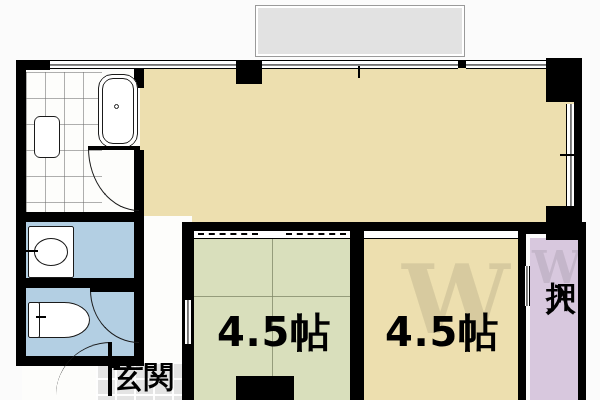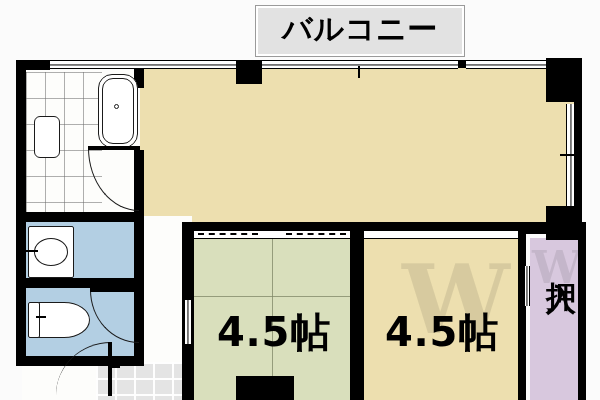--- a/index.html
+++ b/index.html
@@ -136,21 +136,20 @@
   }
 </style>
 </head>
 <body>
 
 <div id="plan">
 
   <div class="abs speckle" id="bg"></div>
 
   <div class="abs speckle" id="balcony-box"></div>
-  <div class="label" id="balcony-label">バルコニー</div>
 
   <div class="room speckle abs" id="ldk-fill" style="left:26px;top:66px;width:546px;height:156px;"></div>
 
   <div class="room speckle abs" style="left:546px;top:100px;width:32px;height:108px;background:#eddfaf;"></div>
 
   <div class="room speckle abs" id="kitchen-fill" style="left:26px;top:66px;width:112px;height:40px;"></div>
   <div class="room speckle abs" style="left:26px;top:66px;width:40px;height:150px;background:#fdfdf8;"></div>
 
   <div class="room speckle abs" id="wa-fill" style="left:192px;top:238px;width:160px;height:162px;"></div>
 
@@ -261,14 +260,15 @@
   <div class="swing" style="left:56px;top:342px;width:54px;height:52px;border-radius:100% 0 0 0;border-bottom:none;border-left:none;"></div>
   <div class="wall" style="left:108px;top:342px;width:4px;height:54px;"></div>
 
 
   <div class="label" style="left:196px;top:312px;width:156px;font-size:40px;">4.5帖</div>
 
   <div class="label" style="left:366px;top:312px;width:152px;font-size:40px;">4.5帖</div>
 
   <div class="label lab-vert" style="left:536px;top:258px;width:40px;font-size:30px;">押入</div>
 
+  <div class="label" style="left:98px;top:362px;width:92px;font-size:30px;">玄関</div>
 
 </div>
 
 </body></html>

